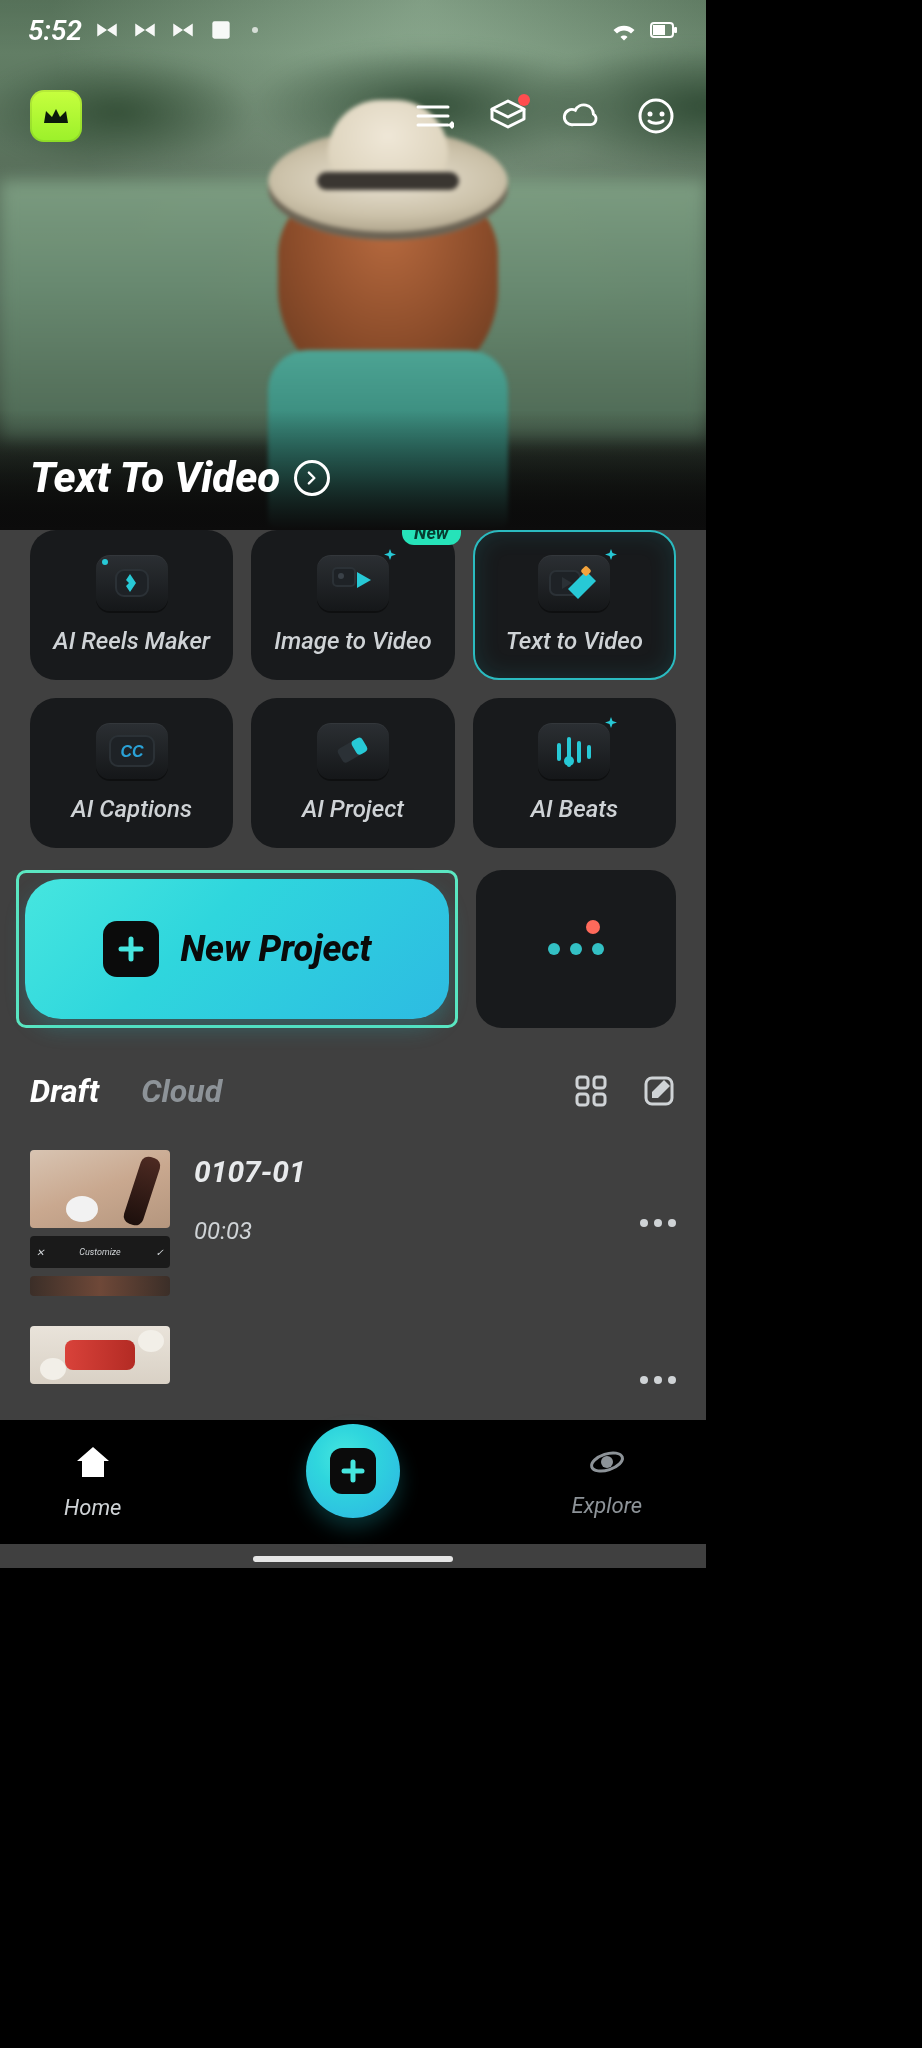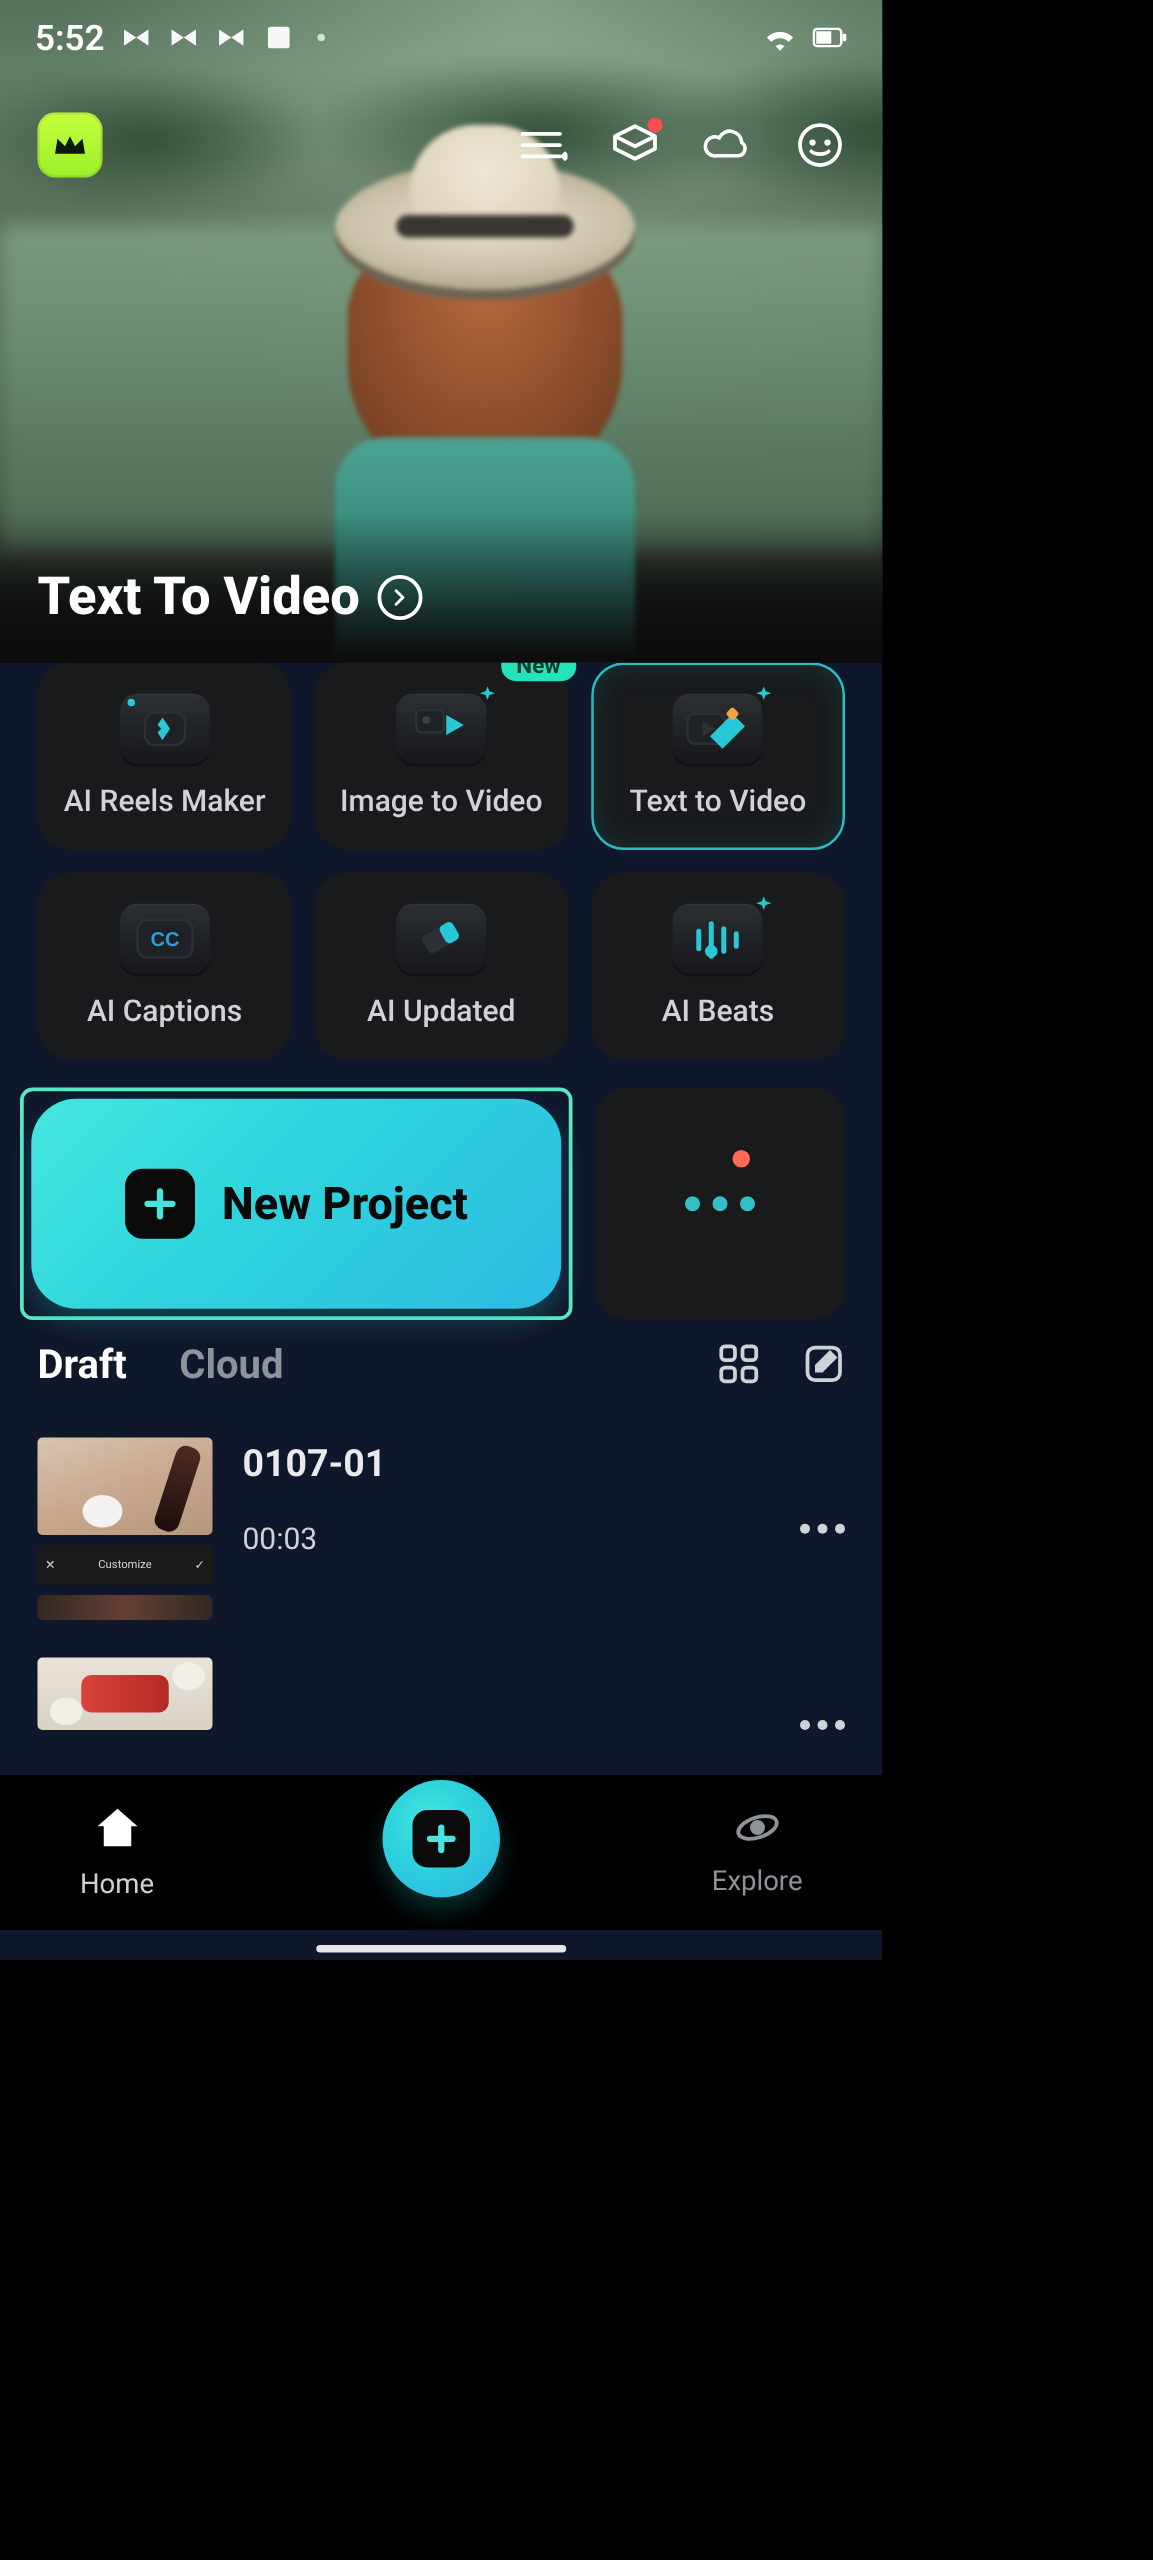--- a/index.html
+++ b/index.html
@@ -9,21 +9,22 @@
     background: #000;
     font-family: -apple-system, BlinkMacSystemFont, "Segoe UI", Roboto, sans-serif;
     color: #fff;
     overflow: hidden;
     position: relative;
   }
   .screen {
     position: relative;
     width: 706px;
     height: 1568px;
-    background: #0f172a;
+    background: #404040;
+    font-style: italic;
   }
 
   
   .status-bar {
     position: absolute;
     top: 0; left: 0; right: 0;
     height: 60px;
     display: flex;
     align-items: center;
     justify-content: space-between;
@@ -154,21 +155,21 @@
   }
   .tool .label { font-size: 24px; font-weight: 500; }
 
   
   .np-row {
     position:absolute; top: 870px; left: 16px; right: 30px;
     display:grid; grid-template-columns: 1fr 200px; gap: 18px; align-items:stretch;
   }
   .np-outline { border: 3px solid #5be7c2; border-radius: 10px; padding: 6px; }
   .new-project {
-    height: 168px; border-radius: 36px;
+    height: 140px; border-radius: 36px;
     background: linear-gradient(135deg, #46e6df 0%, #2fd6dd 40%, #2dbbe2 100%);
     display:flex; align-items:center; justify-content:center; gap: 22px;
     color:#0a0a0a;
     box-shadow: 0 10px 20px rgba(32,192,200,.25);
   }
   .plus-chip { width: 56px; height: 56px; background:#0b0b0b; border-radius: 14px; display:flex; align-items:center; justify-content:center; }
   .new-project .txt { font-size: 36px; font-weight: 800; }
   .more-card { background:#181a1c; border-radius: 26px; display:flex; align-items:center; justify-content:center; position:relative; }
   .more-card .dots { display:flex; gap:10px; }
   .more-card .dots span { width:12px; height:12px; border-radius:50%; background:#33c0c4; }
@@ -372,21 +373,21 @@
 
     <div class="tool">
       <div class="icon-wrap">
         <svg width="48" height="38" viewBox="0 0 48 38">
             <g transform="rotate(-30 24 19)">
               <rect x="10" y="10" width="28" height="16" rx="4" fill="#2b3136"></rect>
               <rect x="26" y="10" width="12" height="16" rx="4" fill="#27c9d6"></rect>
             </g>
           </svg>
       </div>
-      <div class="label">AI Updated</div>
+      <div class="label">AI Project</div>
     </div>
 
     <div class="tool">
       <div class="icon-wrap">
         <svg width="50" height="36" viewBox="0 0 50 36">
             <g stroke="#27c9d6" stroke-width="4" stroke-linecap="round">
               <line x1="10" y1="12" x2="10" y2="26"></line>
               <line x1="20" y1="6" x2="20" y2="32"></line>
               <line x1="30" y1="10" x2="30" y2="28"></line>
               <line x1="40" y1="14" x2="40" y2="24"></line>

